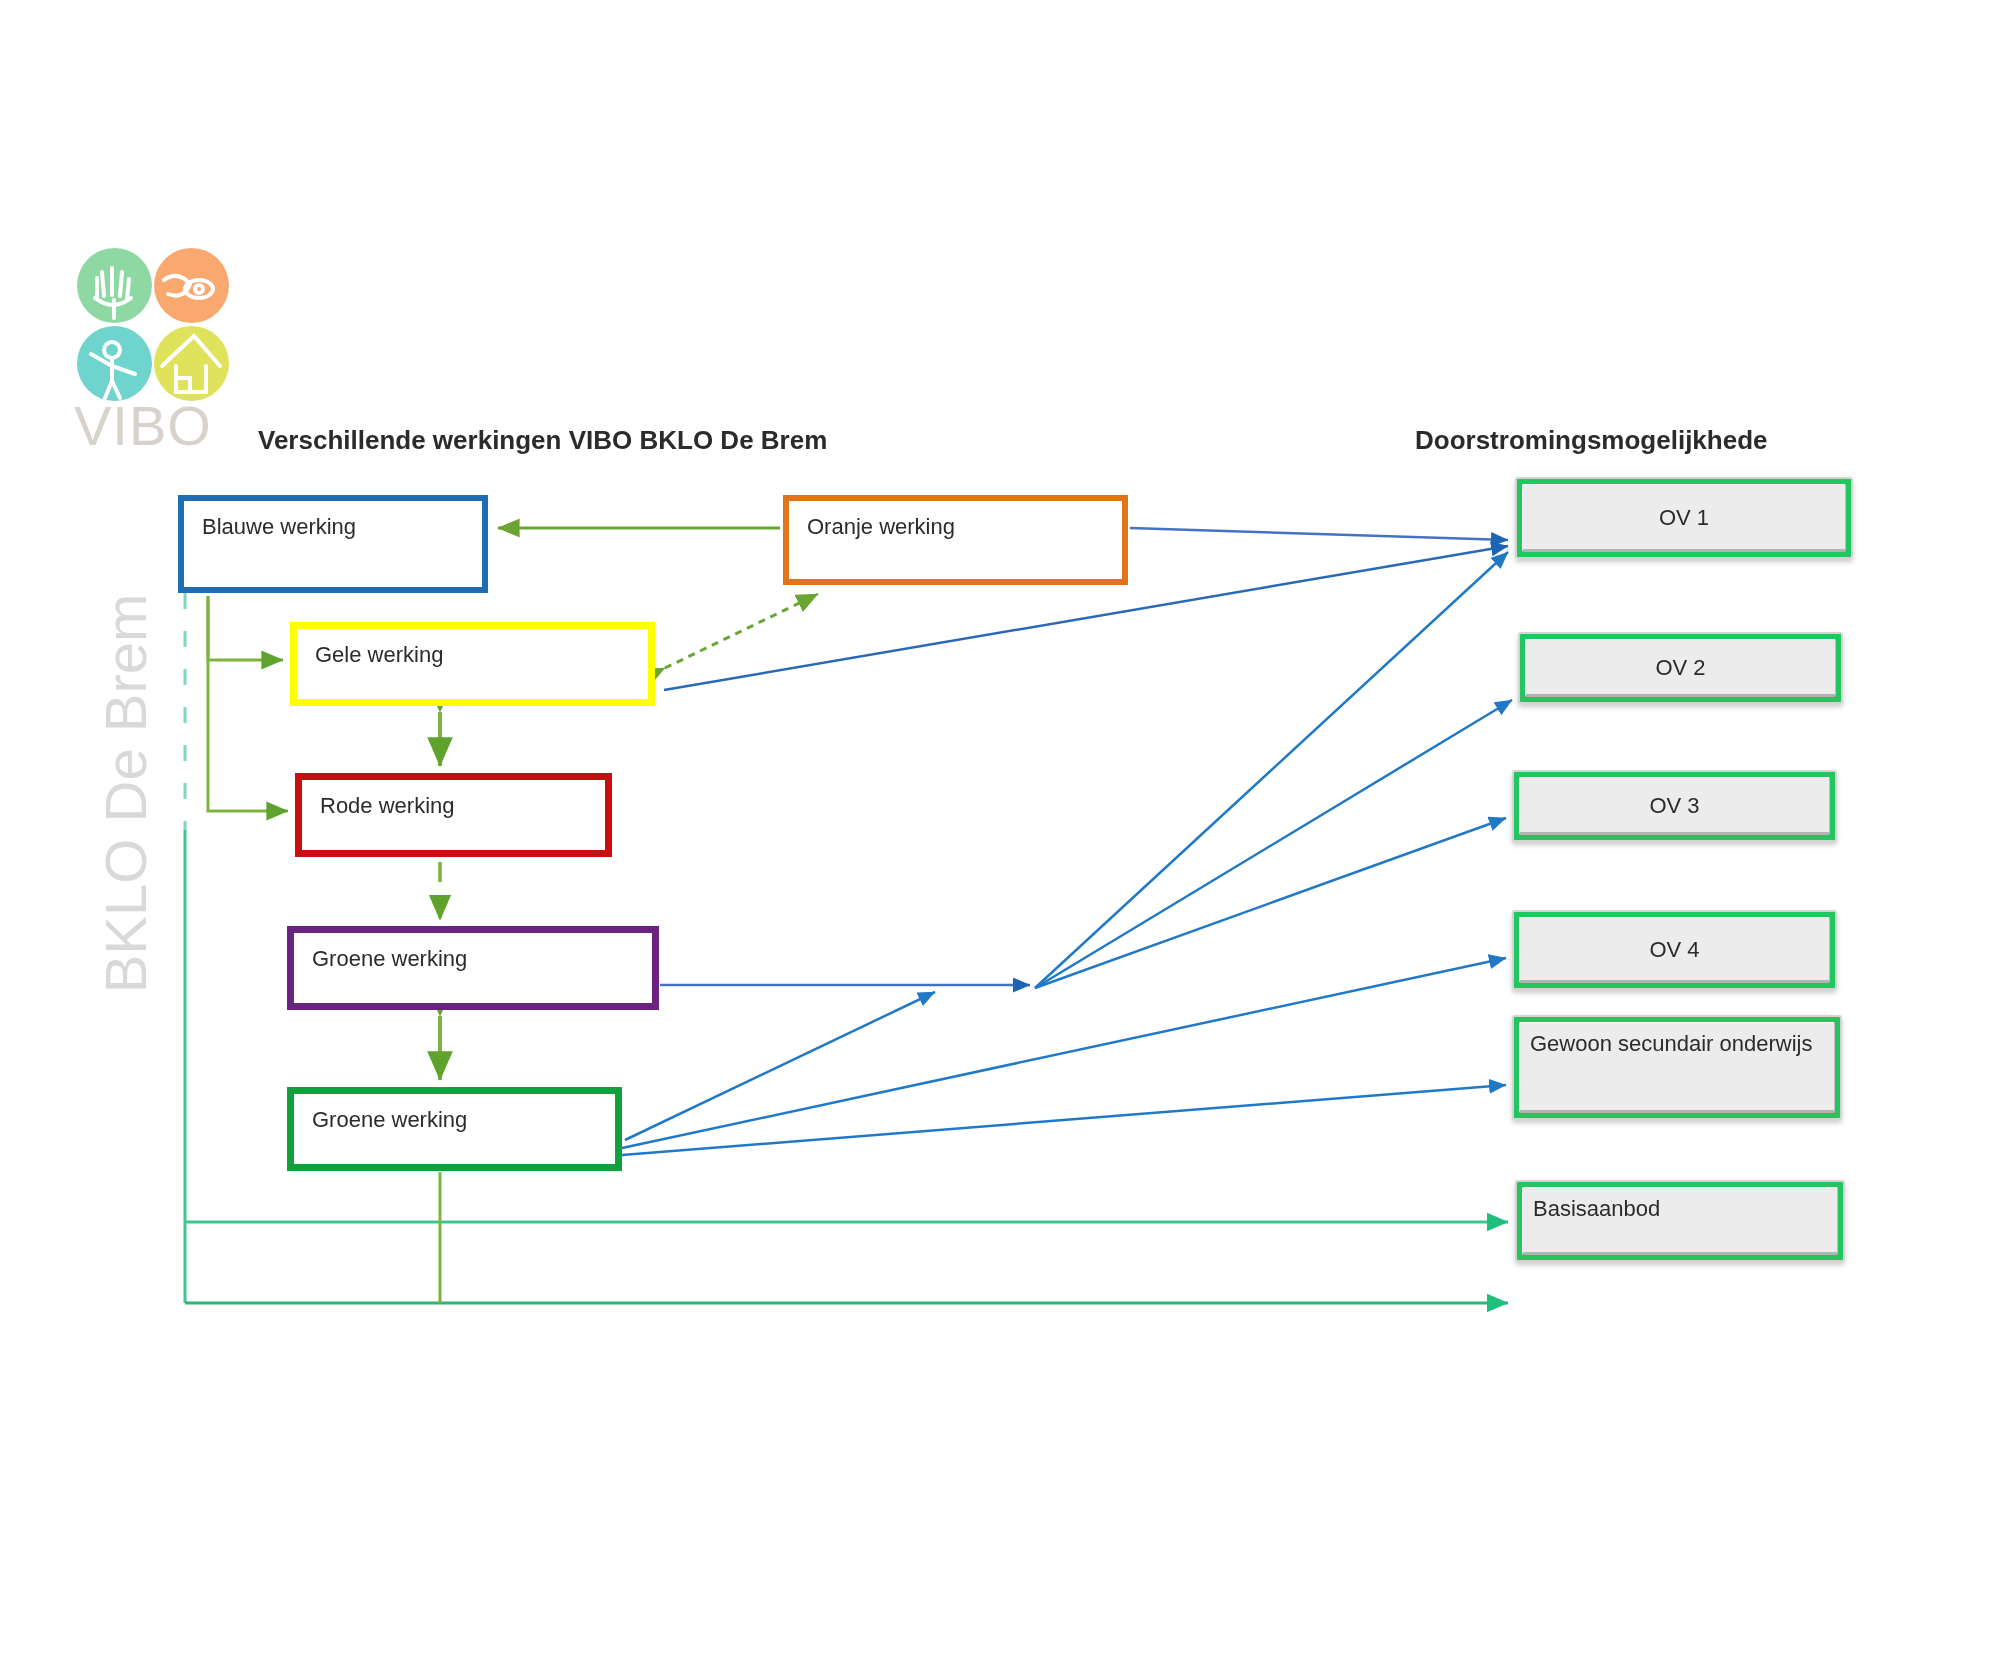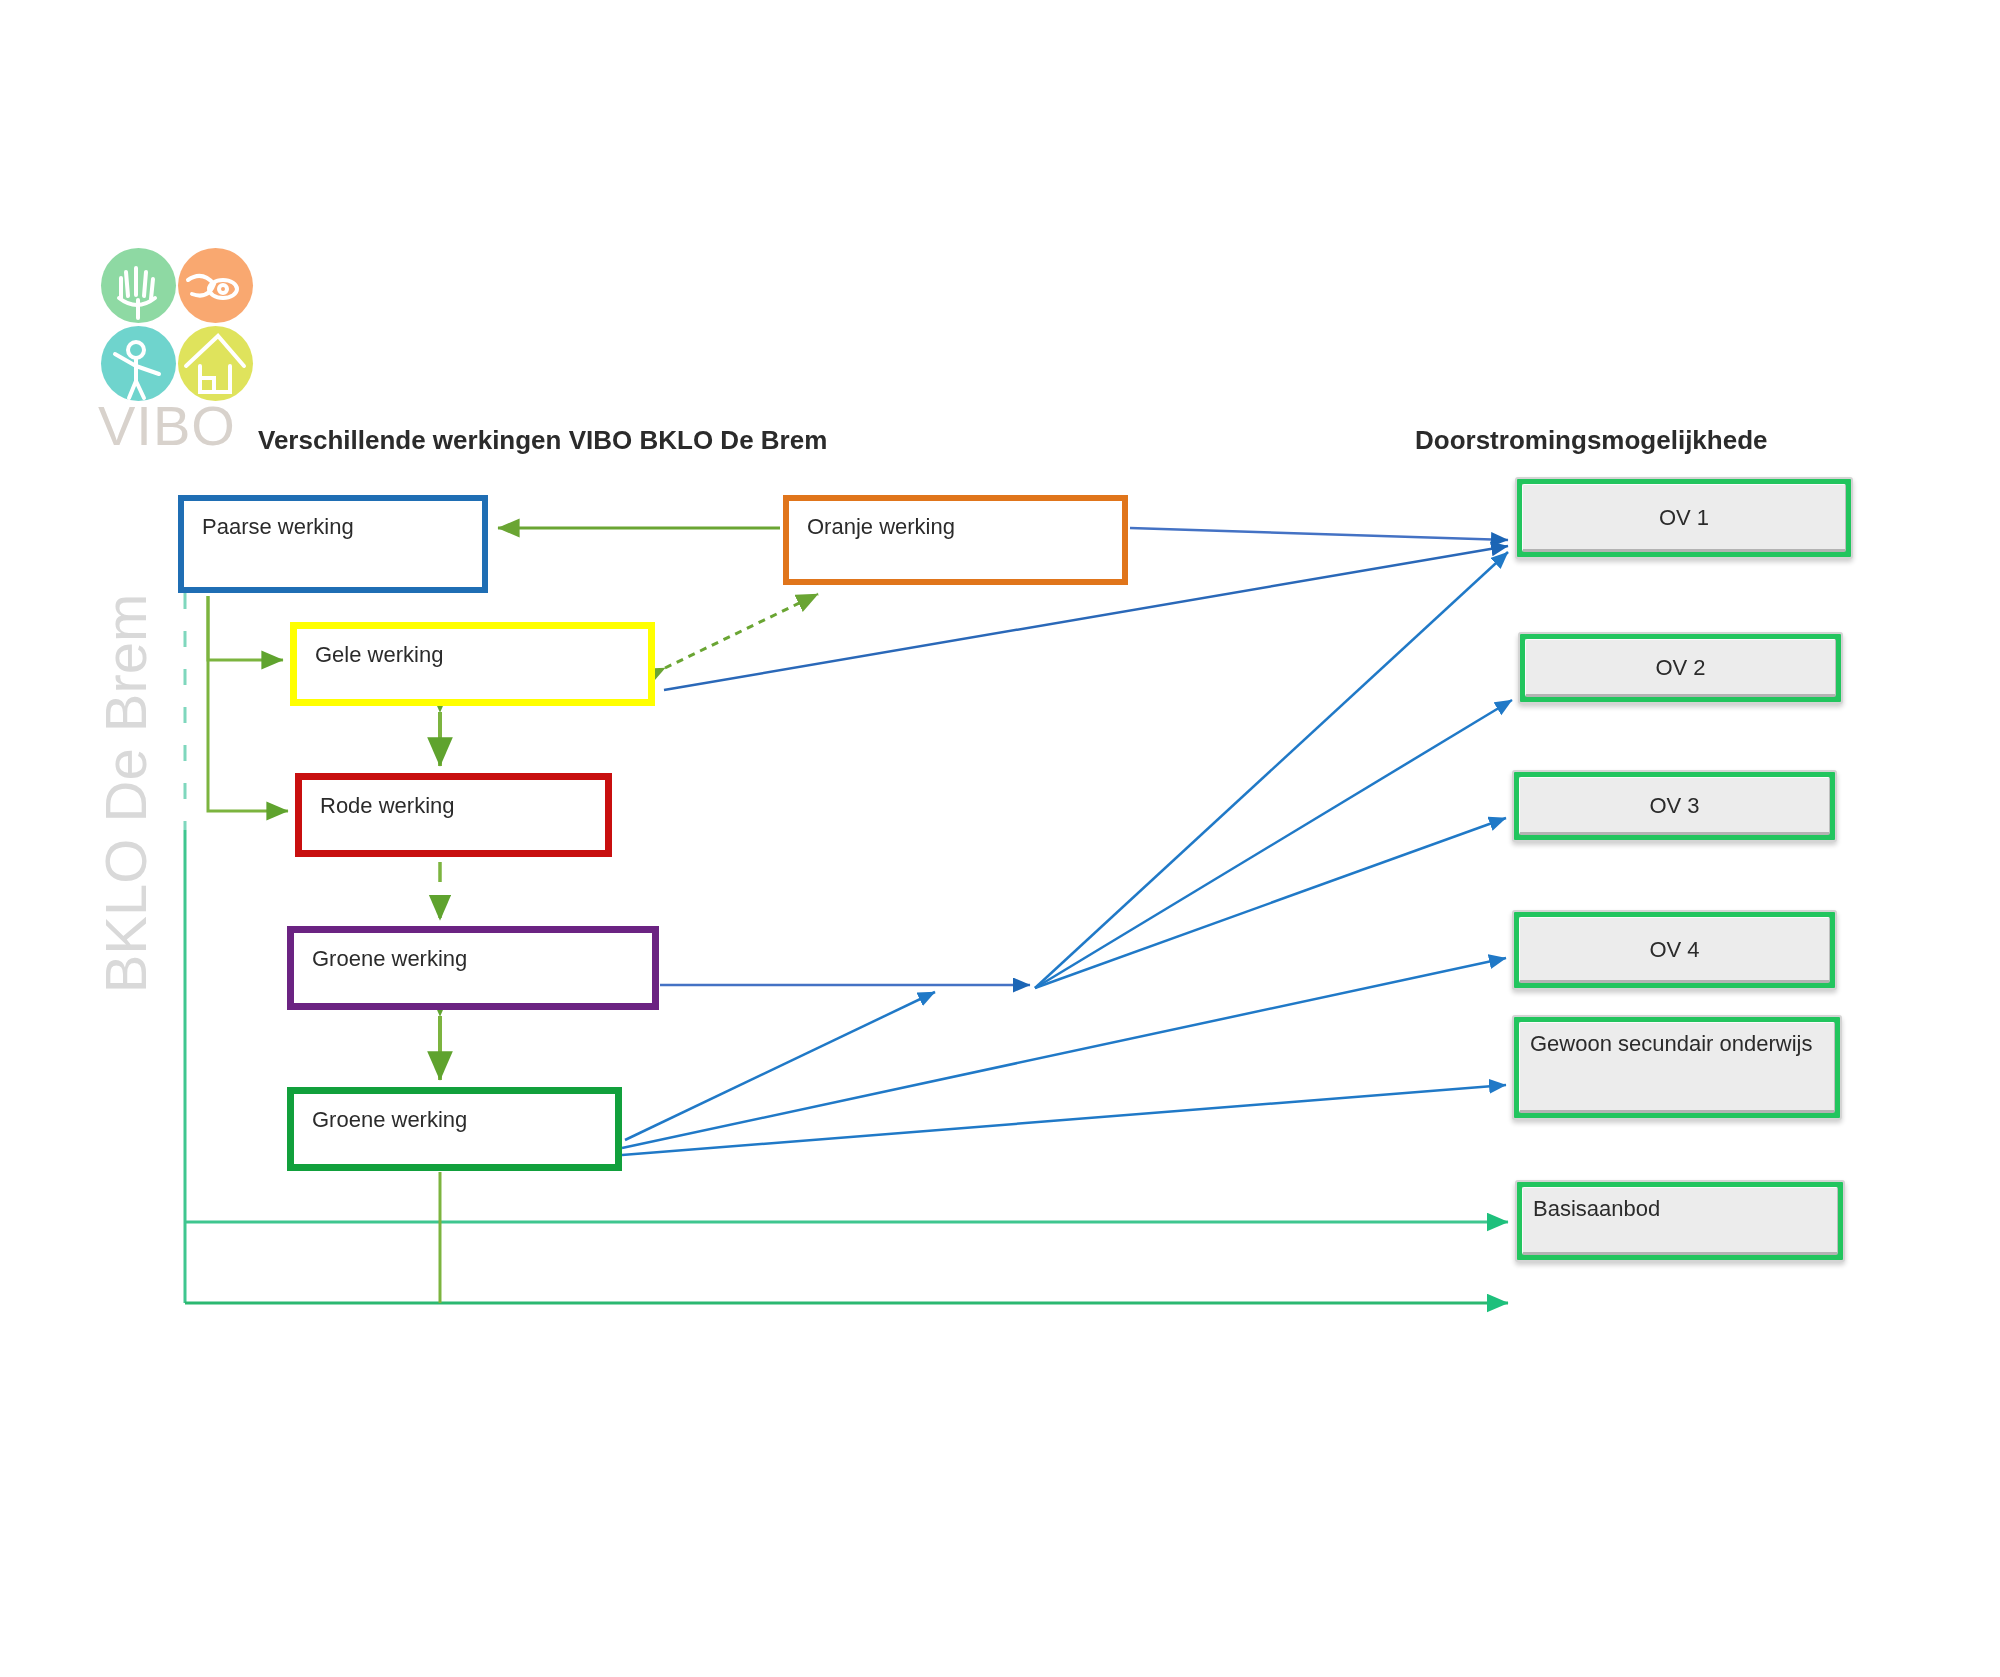--- a/index.html
+++ b/index.html
@@ -1,21 +1,21 @@
 <!DOCTYPE html>
 <html><head>
 <meta charset="utf-8">
 <style>
   html,body{margin:0;padding:0;background:#ffffff;}
   body{width:2000px;height:1677px;position:relative;overflow:hidden;
        font-family:"Liberation Sans","DejaVu Sans",sans-serif;}
   #stage{position:absolute;left:0;top:0;width:2000px;height:1677px;}
 
   
-  #logo{position:absolute;left:98px;top:248px;width:165px;height:200px;}
+  #logo{position:absolute;left:74px;top:248px;width:165px;height:200px;}
   #logo .dot{position:absolute;width:75px;height:75px;border-radius:50%;}
   #logo .d1{left:3px;top:0;background:#8ed9a3;}
   #logo .d2{left:80px;top:0;background:#f9a870;}
   #logo .d3{left:3px;top:78px;background:#6fd4cd;}
   #logo .d4{left:80px;top:78px;background:#dfe35c;}
   #logo .glyph{position:absolute;left:0;top:0;width:75px;height:75px;}
   #logo .word{position:absolute;left:0;top:150px;font-size:56px;letter-spacing:1px;
        color:#d8d2cc;font-family:"Liberation Sans",sans-serif;line-height:56px;}
 
   
@@ -163,21 +163,21 @@
 
     <path d="M622 1155 L1506 1085" stroke="#2079c7" stroke-width="2.5" fill="none" marker-end="url(#ahB2)"></path>
 
     <path d="M185 830 L185 1303" stroke="#3fc68f" stroke-width="3" fill="none"></path>
     <path d="M185 1222 L1508 1222" stroke="#3fc68f" stroke-width="3" fill="none" marker-end="url(#ahT)"></path>
     <path d="M185 1303 L1508 1303" stroke="#2bb871" stroke-width="3" fill="none" marker-end="url(#ahT)"></path>
     <path d="M440 1172 L440 1303" stroke="#7cb43f" stroke-width="3" fill="none"></path>
   </svg>
 
   <div class="wbox" id="box-blauw" style="border-color: rgb(31, 110, 180);">
-    <span class="lbl">Paarse werking</span>
+    <span class="lbl">Blauwe werking</span>
   </div>
   <div class="wbox" id="box-oranje" style="border-color: rgb(224, 117, 27);">
     <span class="lbl">Oranje werking</span>
   </div>
   <div class="wbox" id="box-geel" style="border-color: rgb(255, 255, 0);">
     <span class="lbl">Gele werking</span>
   </div>
   <div class="wbox" id="box-rood" style="border-color: rgb(200, 15, 15);">
     <span class="lbl">Rode werking</span>
   </div>

